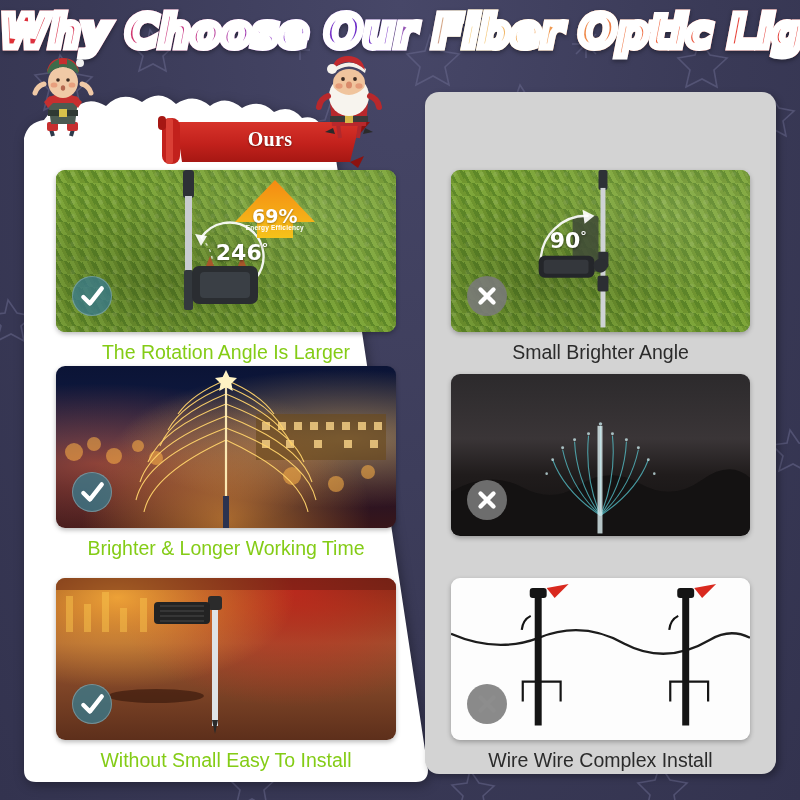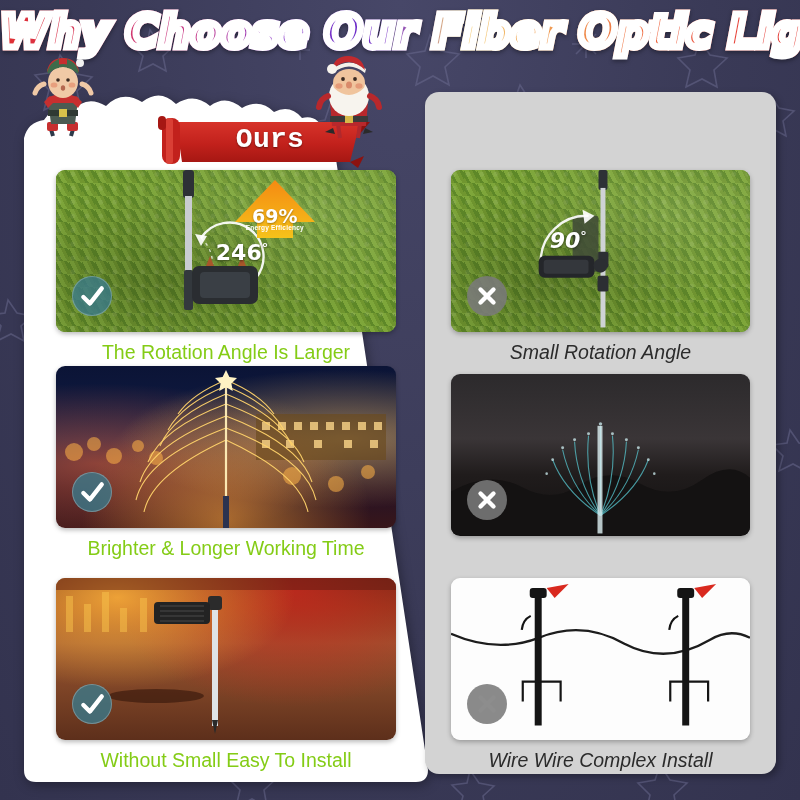--- a/index.html
+++ b/index.html
@@ -69,31 +69,31 @@
   }
 
   .panel-inner { position: absolute; inset: 0; }
 
   
   .ribbon { position: absolute; z-index: 30; }
   #ribbon-ours  { left: 130px; top: 20px;  width: 220px; height: 58px; }
   .ribbon-label {
     position: absolute; inset: 0;
     display: flex; align-items: center; justify-content: center;
-    color: #fff; font-weight: bold; font-size: 28px;
-    font-family: Liberation Mono, monospace;
+    color: #fff; font-weight: bold; font-size: 20px;
+    font-family: Liberation Serif, serif;
     text-shadow: 0 1px 2px rgba(0,0,0,.45);
     letter-spacing: .3px;
   }
   #ribbon-ours .ribbon-label  { padding-left: 12px; top: -4px; }
 
   
   .row { position: absolute; left: 0; width: 100%; }
   #panel-ours  .row { padding: 0 32px; }
-  #panel-other .row { padding: 0 26px; font-style: italic; }
+  #panel-other .row { padding: 0 26px; }
 
   .thumb {
     position: relative; width: 100%;
     border-radius: 9px; overflow: hidden;
     box-shadow: 0 2px 5px rgba(0,0,0,.28);
   }
   .thumb-inner { position: absolute; inset: 0; }
 
   .caption {
     text-align: center;
@@ -477,21 +477,21 @@
             <div class="angle-txt" id="txt-90">
               <span>90</span><span class="deg">°</span>
             </div>
             <div class="badge badge-x">
               <svg viewBox="0 0 24 24">
                   <path d="M6 6 L18 18 M18 6 L6 18" stroke="#fff" stroke-width="4" stroke-linecap="round"></path>
                 </svg>
             </div>
           </div>
         </div>
-        <div class="caption cap-other">Small Rotation Angle</div>
+        <div class="caption cap-other">Small Brighter Angle</div>
       </div>
 
       <div class="row" id="oth-r2">
         <div class="thumb">
           <div class="thumb-inner">
             <div class="dark-hill"></div>
             <svg style="position:absolute;inset:0" viewBox="0 0 300 162" preserveAspectRatio="none">
               <path d="M0 118 q40 -22 72 -4 q30 16 56 -2 q30 -20 62 -2 q32 18 62 -4 q28 -20 48 -2 L300 162 L0 162 Z" fill="#141212"></path>
               <g stroke="#57c6cf" stroke-width="1.1" fill="none" opacity=".75">
                 <path d="M150 142 q-30 -28 -38 -66"></path>

